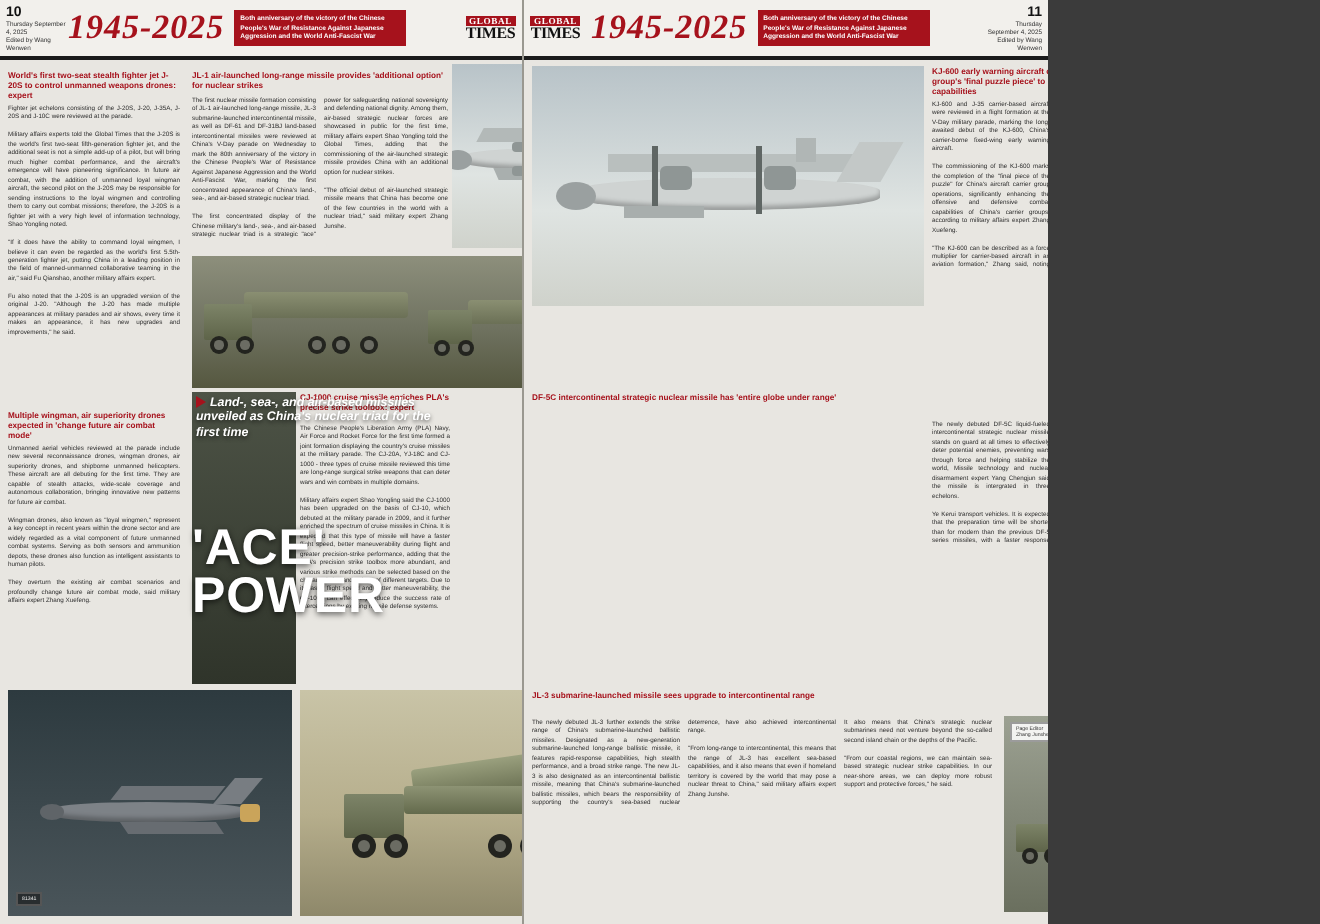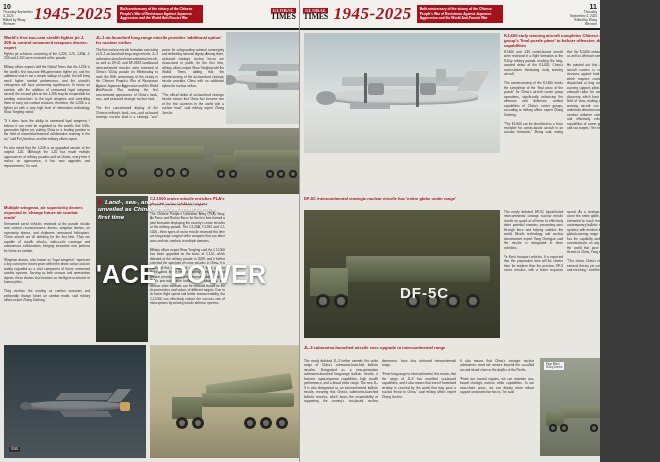--- a/index.html
+++ b/index.html
@@ -4,21 +4,21 @@
 <style>
   * { box-sizing: border-box; }
   html, body { margin: 0; padding: 0; }
   body {
     width: 660px; height: 462px;
     background: #3b3b3b;
     font-family: "Liberation Sans", sans-serif;
     overflow: hidden;
   }
   .spread { position: relative; width: 660px; height: 462px; display: flex; }
-  .page { position: relative; width: 300px; height: 462px; background: #e8e6e1; overflow: hidden; }
+  .page { position: relative; width: 262px; height: 462px; background: #e8e6e1; overflow: hidden; }
   .page.left { border-right: 1px solid #9a9890; }
 
   
   .masthead {
     position: relative; height: 30px; background: #f2f0ec;
     border-bottom: 2px solid #1b1b1b; display: flex; align-items: center;
   }
   .folio {
     font-size: 3.2px; line-height: 1.25; color: #333; width: 34px;
     padding-left: 3px;
@@ -278,33 +278,20 @@
 
     <div style="position:absolute; left:4px; top:196px; width:322px;">
       <div class="hd">DF-5C intercontinental strategic nuclear missile has 'entire globe under range'</div>
     </div>
     <div class="bodytext col2" style="position:absolute; left:204px; top:210px; width:122px; height:120px; overflow:hidden; white-space:pre-line;">The newly debuted DF-5C liquid-fueled intercontinental strategic nuclear missile stands on guard at all times to effectively deter potential enemies, preventing wars through force and helping stabilize the world, Missile technology and nuclear disarmament expert Yang Chengjun said the missile is intergrated in three echelons.
 
 Ye Kerui transport vehicles. It is expected that the preparation time will be shorter than for modern than the previous DF-5 series missiles, with a faster response speed. As a strategic missile that can cover the entire globe, its flight speed is estimated to reach tens of Mach, leaving contemporary ballistic missile interception systems with minimal time to prepare. Its global-covering range means that China has the capability and means to launch counterattacks on any military targets in the world that pose an fatal nuclear threats to China, Yang said.
 
 "This shows China's resolve to deal with external threats yet constantly developing and enriching," said the expert.</div>
 
-    <div class="photo" style="left:4px; top:210px; width:196px; height:128px; background:linear-gradient(#56583f,#35382a);">
-      <div class="tel" style="left:6px; top:40px; width:184px; height:70px;">
-        <div class="canister" style="left:36px; top:6px; width:144px; height:26px; background:linear-gradient(#7c8266,#4e5340);"></div>
-        <div class="cab" style="left:0px; top:18px; width:38px; height:28px;"></div>
-        <div class="wheel" style="left:6px; top:44px; width:14px; height:14px;"></div>
-        <div class="wheel" style="left:24px; top:44px; width:14px; height:14px;"></div>
-        <div class="wheel" style="left:96px; top:44px; width:14px; height:14px;"></div>
-        <div class="wheel" style="left:116px; top:44px; width:14px; height:14px;"></div>
-        <div class="wheel" style="left:136px; top:44px; width:14px; height:14px;"></div>
-        <div class="wheel" style="left:156px; top:44px; width:14px; height:14px;"></div>
-      </div>
-      <div class="missile-label" style="left:96px; top:74px; font-size:15px;">DF-5C</div>
-    </div>
 
     <div style="position:absolute; left:4px; top:345px; width:322px;">
       <div class="hd">JL-3 submarine-launched missile sees upgrade to intercontinental range</div>
     </div>
     <div class="bodytext col3" style="position:absolute; left:4px; top:359px; width:230px; height:96px; overflow:hidden; white-space:pre-line;">The newly debuted JL-3 further extends the strike range of China's submarine-launched ballistic missiles. Designated as a new-generation submarine-launched long-range ballistic missile, it features rapid-response capabilities, high stealth performance, and a broad strike range. The new JL-3 is also designated as an intercontinental ballistic missile, meaning that China's submarine-launched ballistic missiles, which bears the responsibility of supporting the country's sea-based nuclear deterrence, have also achieved intercontinental range.
 
 "From long-range to intercontinental, this means that the range of JL-3 has excellent sea-based capabilities, and it also means that even if homeland territory is covered by the world that may pose a nuclear threat to China," said military affairs expert Zhang Junshe.
 
 It also means that China's strategic nuclear submarines need not venture beyond the so-called second island chain or the depths of the Pacific.
 

